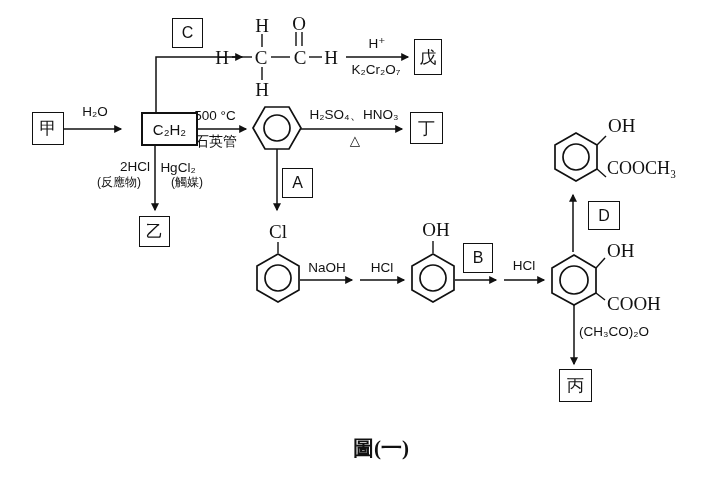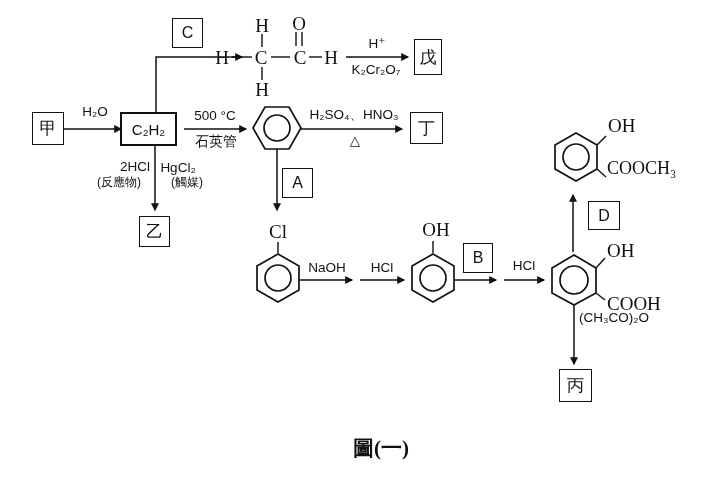--- a/index.html
+++ b/index.html
@@ -121,26 +121,26 @@
   <span class="lbl reagent" style="left:355px;top:141px">△</span>
   <span class="lbl reagent" style="left:377px;top:44px">H⁺</span>
   <span class="lbl reagent" style="left:376px;top:70px">K₂Cr₂O₇</span>
   <span class="lbl reagent" style="left:135px;top:167px">2HCl</span>
   <span class="lbl reagent" style="left:178px;top:168px">HgCl₂</span>
   <span class="lbl reagent reagent-sm" style="left:119px;top:182px">(反應物)</span>
   <span class="lbl reagent reagent-sm" style="left:187px;top:182px">(觸媒)</span>
   <span class="lbl reagent" style="left:327px;top:268px">NaOH</span>
   <span class="lbl reagent" style="left:382px;top:268px">HCl</span>
   <span class="lbl reagent" style="left:524px;top:266px">HCl</span>
-  <span class="lbl lbl-left reagent" style="left:579px;top:318px">(CH₃CO)₂O</span>
+  <span class="lbl lbl-left reagent" style="left:579px;top:332px">(CH₃CO)₂O</span>
 
   <div class="nbox" style="left:32px;top:112px;width:32px;height:33px">
     <span class="cjk">甲</span>
   </div>
-  <div class="nbox nbox-thick" style="left:120px;top:112px;width:57px;height:34px">
+  <div class="nbox nbox-thick" style="left:141px;top:112px;width:57px;height:34px">
     <span class="formula">C₂H₂</span>
   </div>
   <div class="nbox" style="left:139px;top:216px;width:31px;height:31px">
     <span class="cjk">乙</span>
   </div>
   <div class="nbox" style="left:172px;top:18px;width:31px;height:30px">
     <span class="latin">C</span>
   </div>
   <div class="nbox" style="left:414px;top:39px;width:28px;height:36px">
     <span class="cjk">戊</span>

